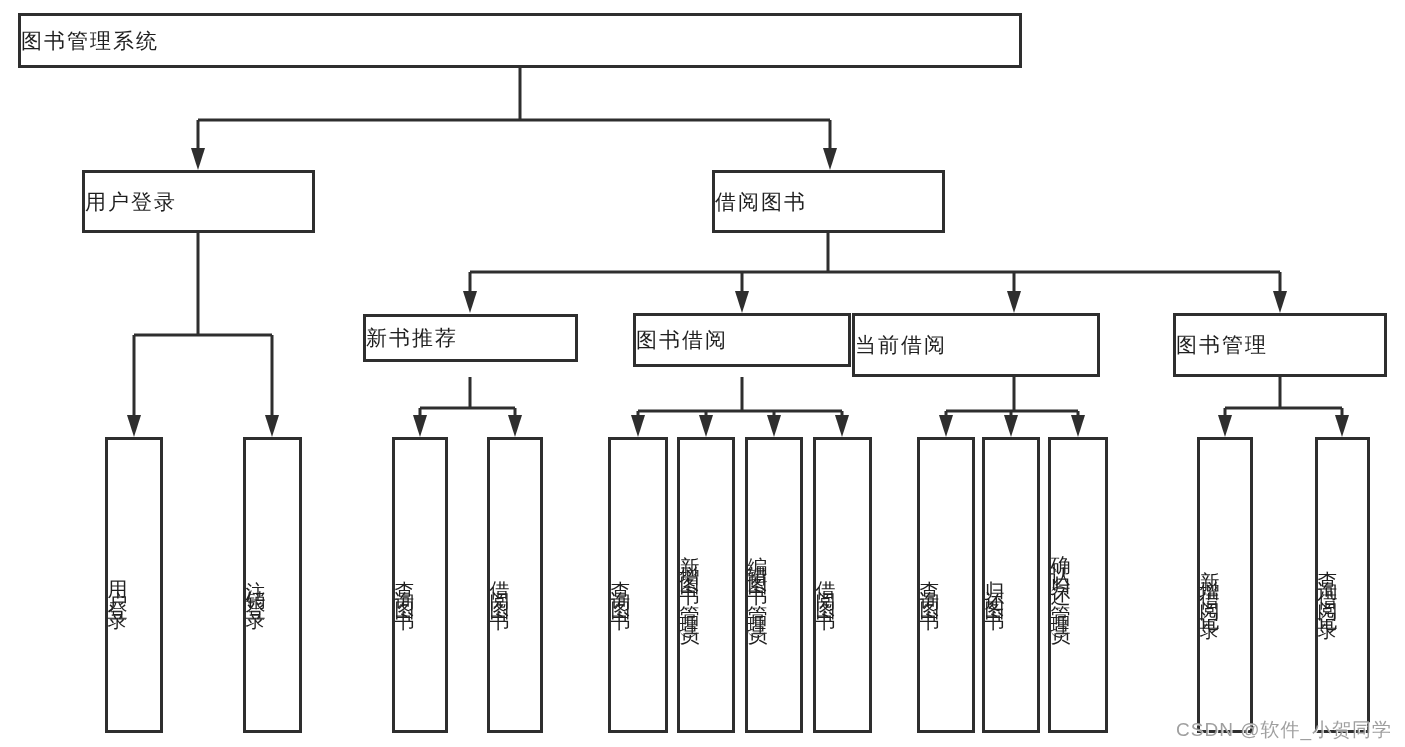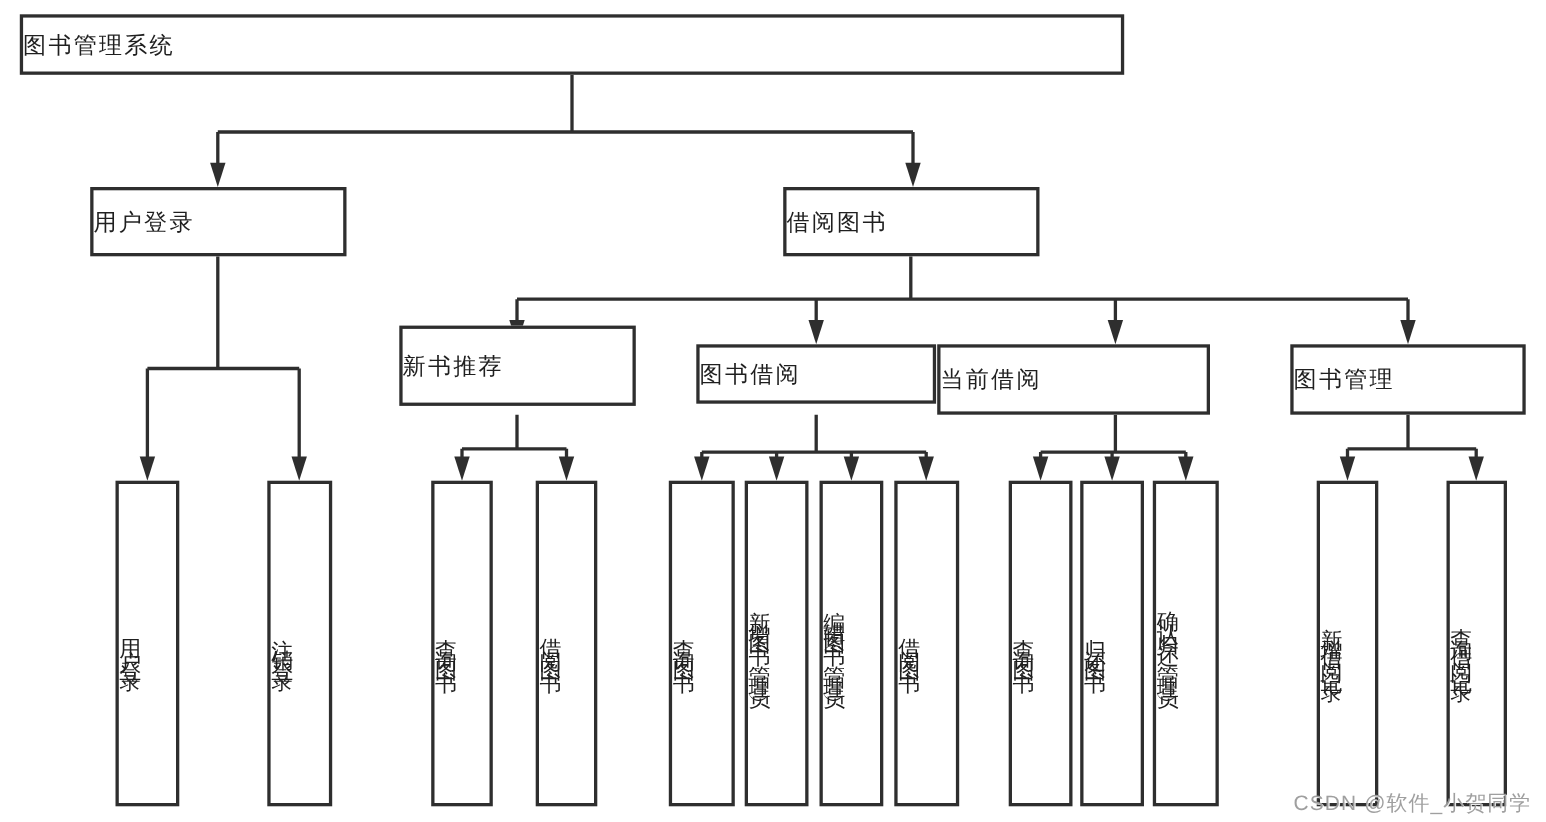--- a/index.html
+++ b/index.html
@@ -105,21 +105,21 @@
     <span>图书管理系统</span>
   </div>
 
   <div class="node h" style="left:82px;top:170px;width:233px;height:63px">
     <span>用户登录</span>
   </div>
   <div class="node h" style="left:712px;top:170px;width:233px;height:63px">
     <span>借阅图书</span>
   </div>
 
-  <div class="node h" style="left:363px;top:296px;width:215px;height:73px">
+  <div class="node h" style="left:363px;top:314px;width:215px;height:48px">
     <span>新书推荐</span>
   </div>
   <div class="node h" style="left:633px;top:313px;width:218px;height:54px">
     <span>图书借阅</span>
   </div>
   <div class="node h" style="left:852px;top:313px;width:248px;height:64px">
     <span>当前借阅</span>
   </div>
   <div class="node h" style="left:1173px;top:313px;width:214px;height:64px">
     <span>图书管理</span>

